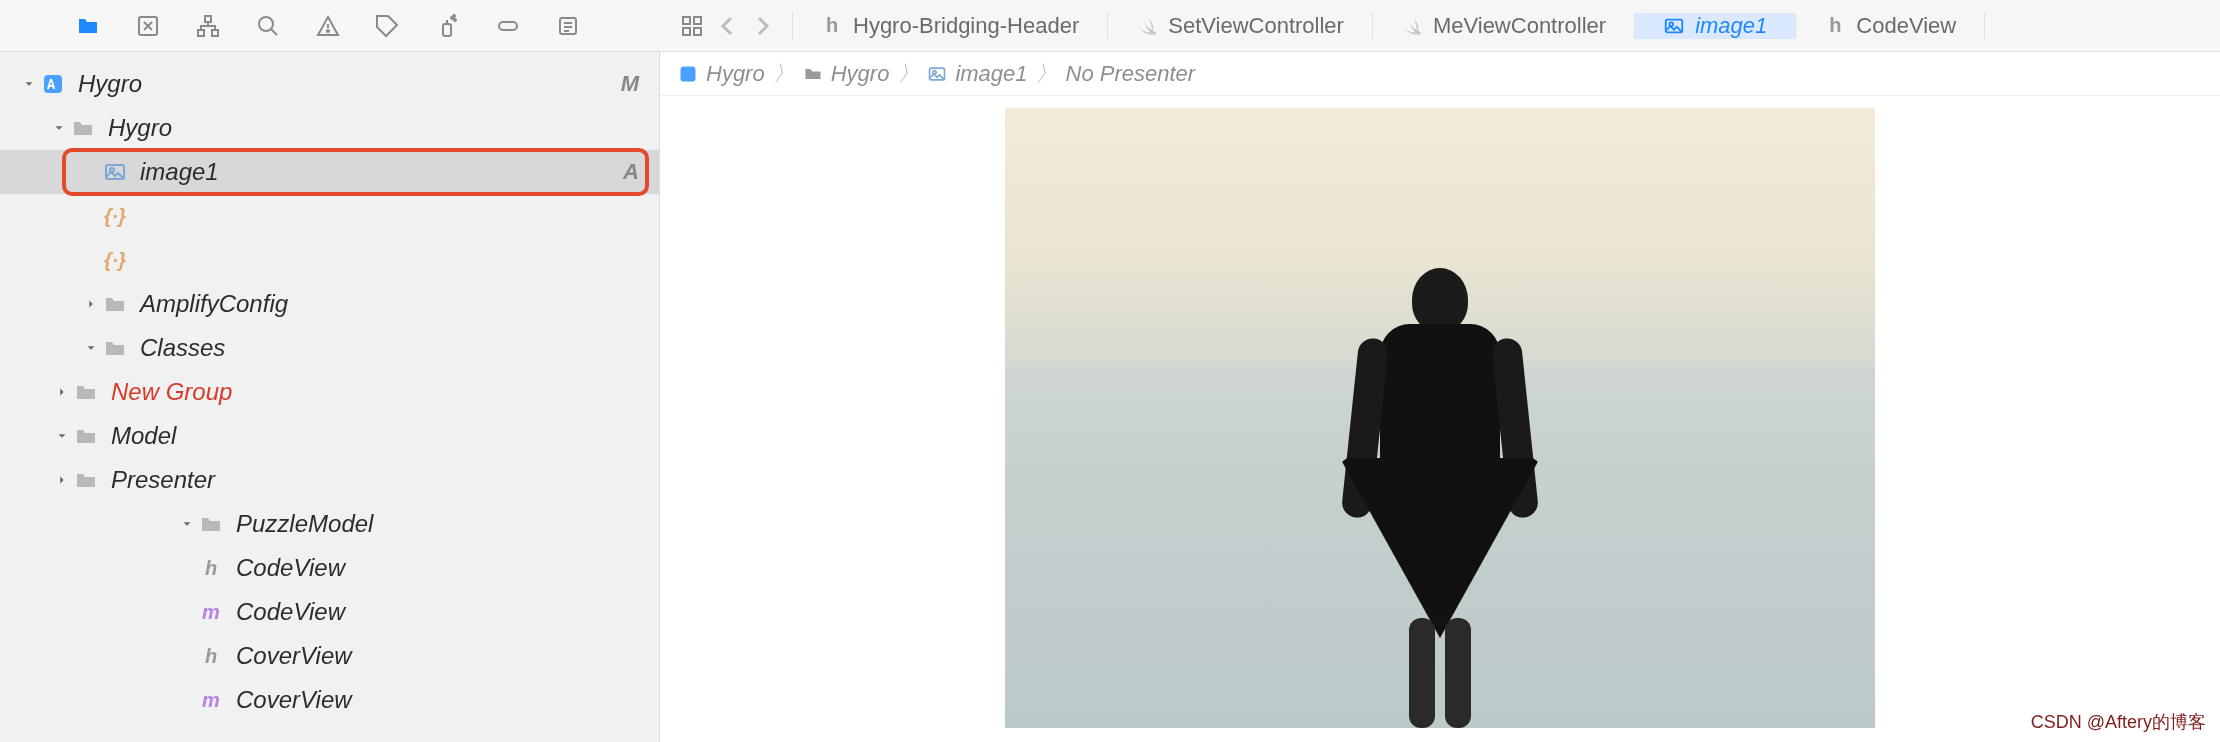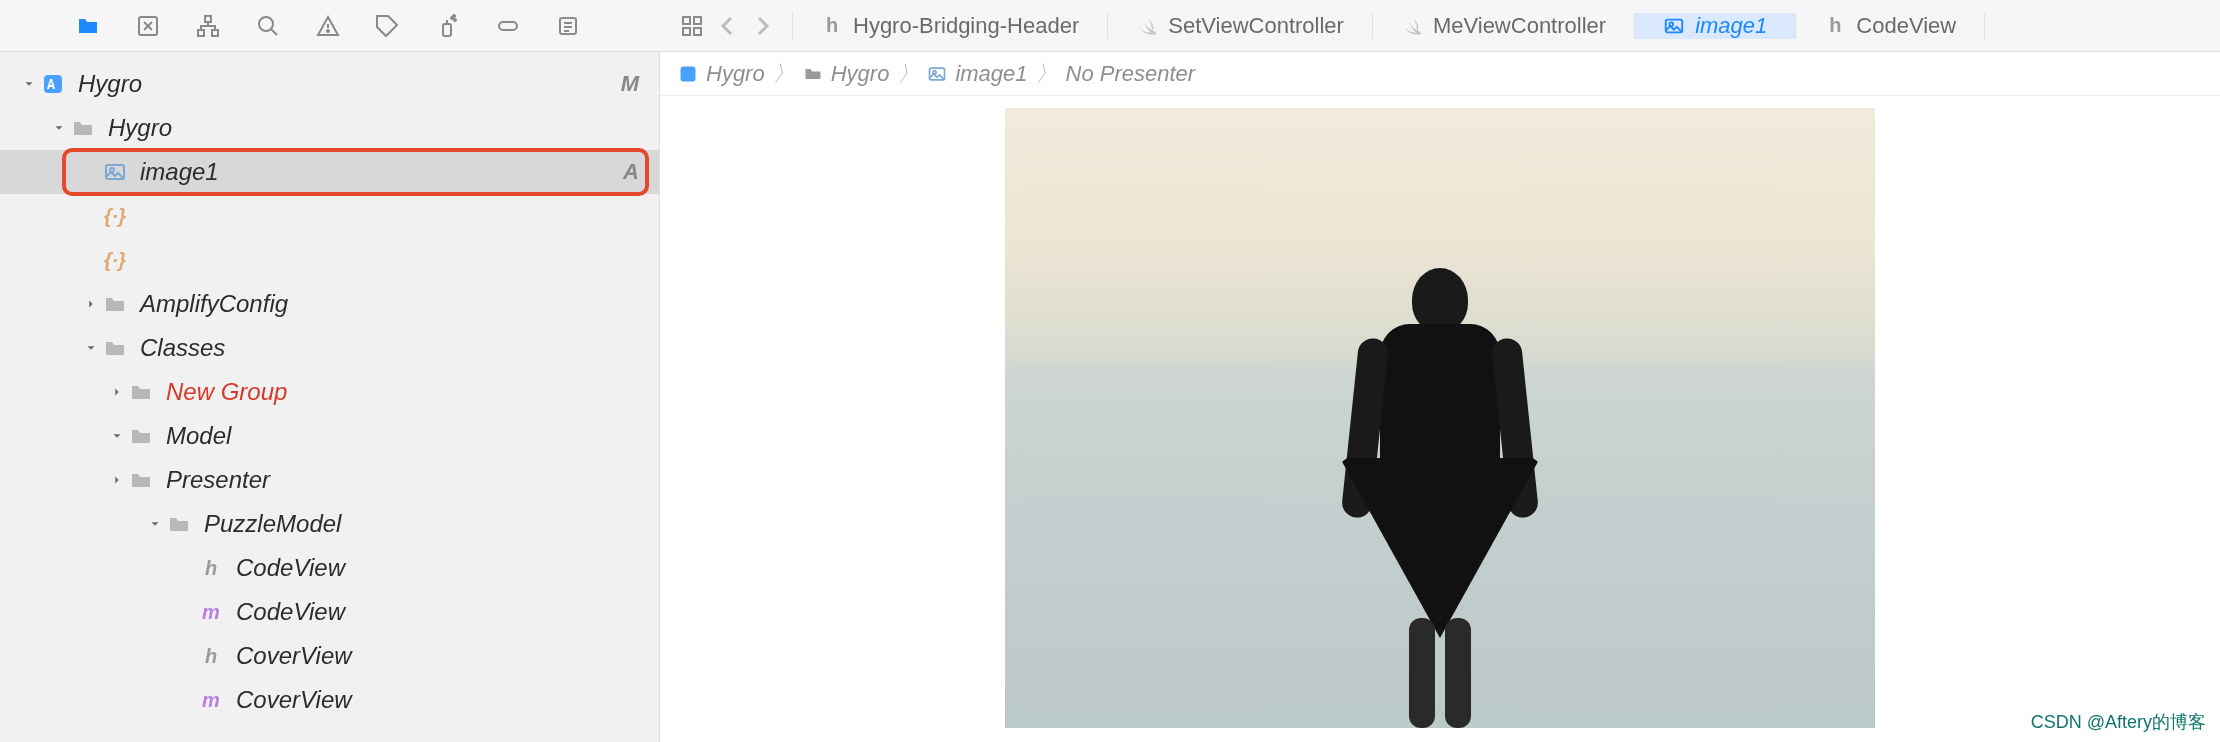--- a/index.html
+++ b/index.html
@@ -32,22 +32,22 @@
 .row .disclosure { width: 18px; display: flex; justify-content: center; color: #6a6a6a; }
 .row .icon { width: 30px; display: flex; justify-content: center; margin-right: 10px; }
 .row .label { flex: 1; }
 .row .status { color: #888; font-weight: 600; font-size: 22px; }
 .row.selected { background: #d8d8d8; }
 .row.highlight-box::after { content:""; position:absolute; left:62px; right:10px; top:-2px; bottom:-2px; border:4px solid #e5492b; border-radius:10px; pointer-events:none; }
 .row.red .label { color: #d63a2a; }
 .indent-0 { padding-left: 20px; }
 .indent-1 { padding-left: 50px; }
 .indent-2 { padding-left: 82px; }
-.indent-3 { padding-left: 108px; }
-.indent-4 { padding-left: 146px; }
+.indent-3 { padding-left: 53px; }
+.indent-4 { padding-left: 146px; margin-left: 32px; }
 .indent-5 { padding-left: 178px; }
 .ico-h { color: #9a9a9a; font-weight:600; font-size:20px; }
 .ico-m { color: #b980e6; font-weight:600; font-size:20px; }
 .ico-swift { color: #c4c4c4; }
 
 
 .editor { flex: 1; display: flex; flex-direction: column; background: #fff; }
 .breadcrumb { height: 44px; display: flex; align-items: center; gap: 6px; padding: 0 18px; color: #8f8f8f; font-size: 22px; border-bottom: 1px solid #eee; }
 .breadcrumb .bc-item { display: flex; align-items: center; gap: 8px; }
 .breadcrumb .sep { color: #b0b0b0; padding: 0 2px; }
@@ -55,21 +55,21 @@
 .imgbox { width: 870px; height: 620px; margin-top: 12px; background: linear-gradient(to bottom, #f1ebdb 0%, #ece5d3 22%, #d8dbd0 40%, #cfd6d1 42%, #c5d0cf 60%, #bcc9c9 100%); position: relative; }
 .silhouette { position:absolute; left:50%; bottom:0; transform:translateX(-50%); width:190px; height:460px; }
 .silhouette .head { position:absolute; top:0; left:50%; transform:translateX(-50%); width:56px; height:64px; background:#1a1a1a; border-radius:50% 50% 45% 45%; }
 .silhouette .body { position:absolute; top:56px; left:50%; transform:translateX(-50%); width:120px; height:150px; background:#111; border-radius:30px 30px 10px 10px; }
 .silhouette .arm-l { position:absolute; top:70px; left:5px; width:30px; height:180px; background:#1a1a1a; border-radius:15px; transform:rotate(6deg); }
 .silhouette .arm-r { position:absolute; top:70px; right:5px; width:30px; height:180px; background:#1a1a1a; border-radius:15px; transform:rotate(-6deg); }
 .silhouette .skirt { position:absolute; top:190px; left:50%; transform:translateX(-50%); width:0; height:0; border-left:100px solid transparent; border-right:100px solid transparent; border-top:180px solid #111; border-radius:10px; }
 .silhouette .leg-l { position:absolute; bottom:0; left:64px; width:26px; height:110px; background:#2a2a2a; border-radius:12px; }
 .silhouette .leg-r { position:absolute; bottom:0; right:64px; width:26px; height:110px; background:#2a2a2a; border-radius:12px; }
 
-.watermark { position: fixed; right: 14px; bottom: 8px; font-size: 18px; color: #0f766e; }
+.watermark { position: fixed; right: 14px; bottom: 8px; font-size: 18px; color: #7f1d1d; }
 </style>
 </head>
 <body>
 
 <div class="toolbar">
   <div class="toolbar-left">
     <span class="tb-icon active">
         <svg viewBox="0 0 24 24" fill="currentColor">
           <path d="M3 5h6l2 3h10v11H3z"></path>
         </svg>

